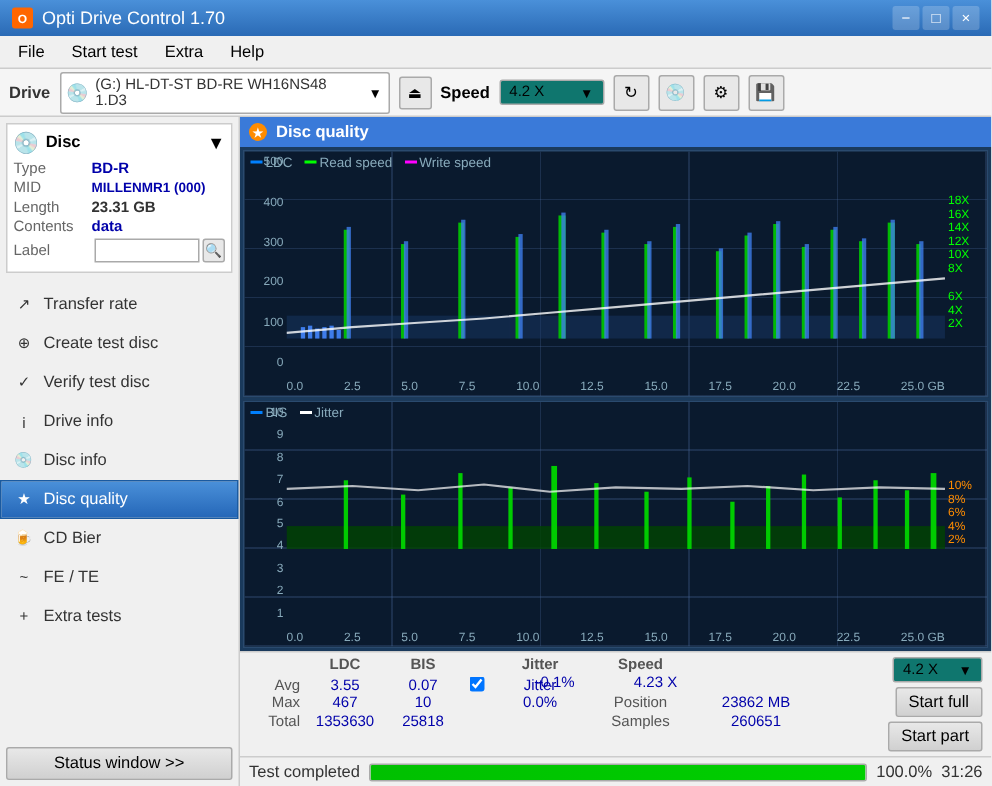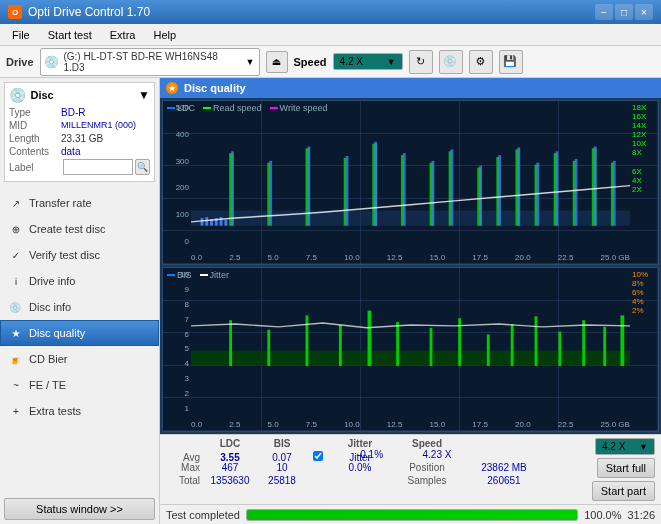--- a/index.html
+++ b/index.html
@@ -84,21 +84,21 @@
     .disc-panel-header {
       display: flex;
       align-items: center;
       gap: 4px;
       margin-bottom: 4px;
       font-weight: bold;
       font-size: 11px;
     }
     .disc-row { display: flex; margin-bottom: 2px; font-size: 10px; }
     .disc-key { color: #666; width: 52px; flex-shrink: 0; }
-    .disc-val { color: #00a; font-weight: 400; text-align: right; }
+    .disc-val { color: #00a; font-weight: 700; text-align: right; }
     .disc-val.normal { color: #333; }
     .label-row { display: flex; align-items: center; gap: 2px; }
     .label-input { width: 70px; height: 16px; border: 1px solid #aaa; font-size: 10px; padding: 0 2px; }
     .label-btn { width: 16px; height: 16px; background: #e8e8e8; border: 1px solid #aaa; cursor: pointer; display: flex; align-items: center; justify-content: center; font-size: 9px; border-radius: 2px; }
 
     
     .sidebar-nav { display: flex; flex-direction: column; margin-top: 4px; }
     .nav-item {
       display: flex;
       align-items: center;
@@ -205,21 +205,21 @@
       color: #8ab;
     }
     .y-axis-right {
       position: absolute;
       right: 0;
       top: 0;
       bottom: 16px;
       width: 28px;
       display: flex;
       flex-direction: column;
-      justify-content: flex-start;
+      justify-content: center;
       align-items: flex-start;
       padding: 2px 0 2px 2px;
       font-size: 8px;
       color: #8ab;
     }
     .x-axis {
       position: absolute;
       bottom: 0;
       left: 28px;
       right: 28px;
@@ -596,21 +596,21 @@
             <span>LDC</span>
             <span>BIS</span>
             <span></span>
             <span>Jitter</span>
             <span>Speed</span>
             <span></span>
           </div>
 
           <div style="display:grid; grid-template-columns: 38px 52px 52px 20px 64px 70px 84px; font-size:10px; text-align:center; align-items:center;">
             <span style="color:#555; text-align:right; padding-right:4px;">Avg</span>
-            <span style="color:#00a;font-weight:bold;">3.55</span>
+            <span style="color:#00a;">3.55</span>
             <span style="color:#00a;">0.07</span>
             <span>
               <input type="checkbox" checked="" style="width: 10px; height: 10px;">
             </span>
             <span style="color:#00a;">Jitter</span>
             <span></span>
             <span></span>
           </div>
 
           <div style="display:flex; font-size:10px; margin-top:-14px; padding-left:172px;">

